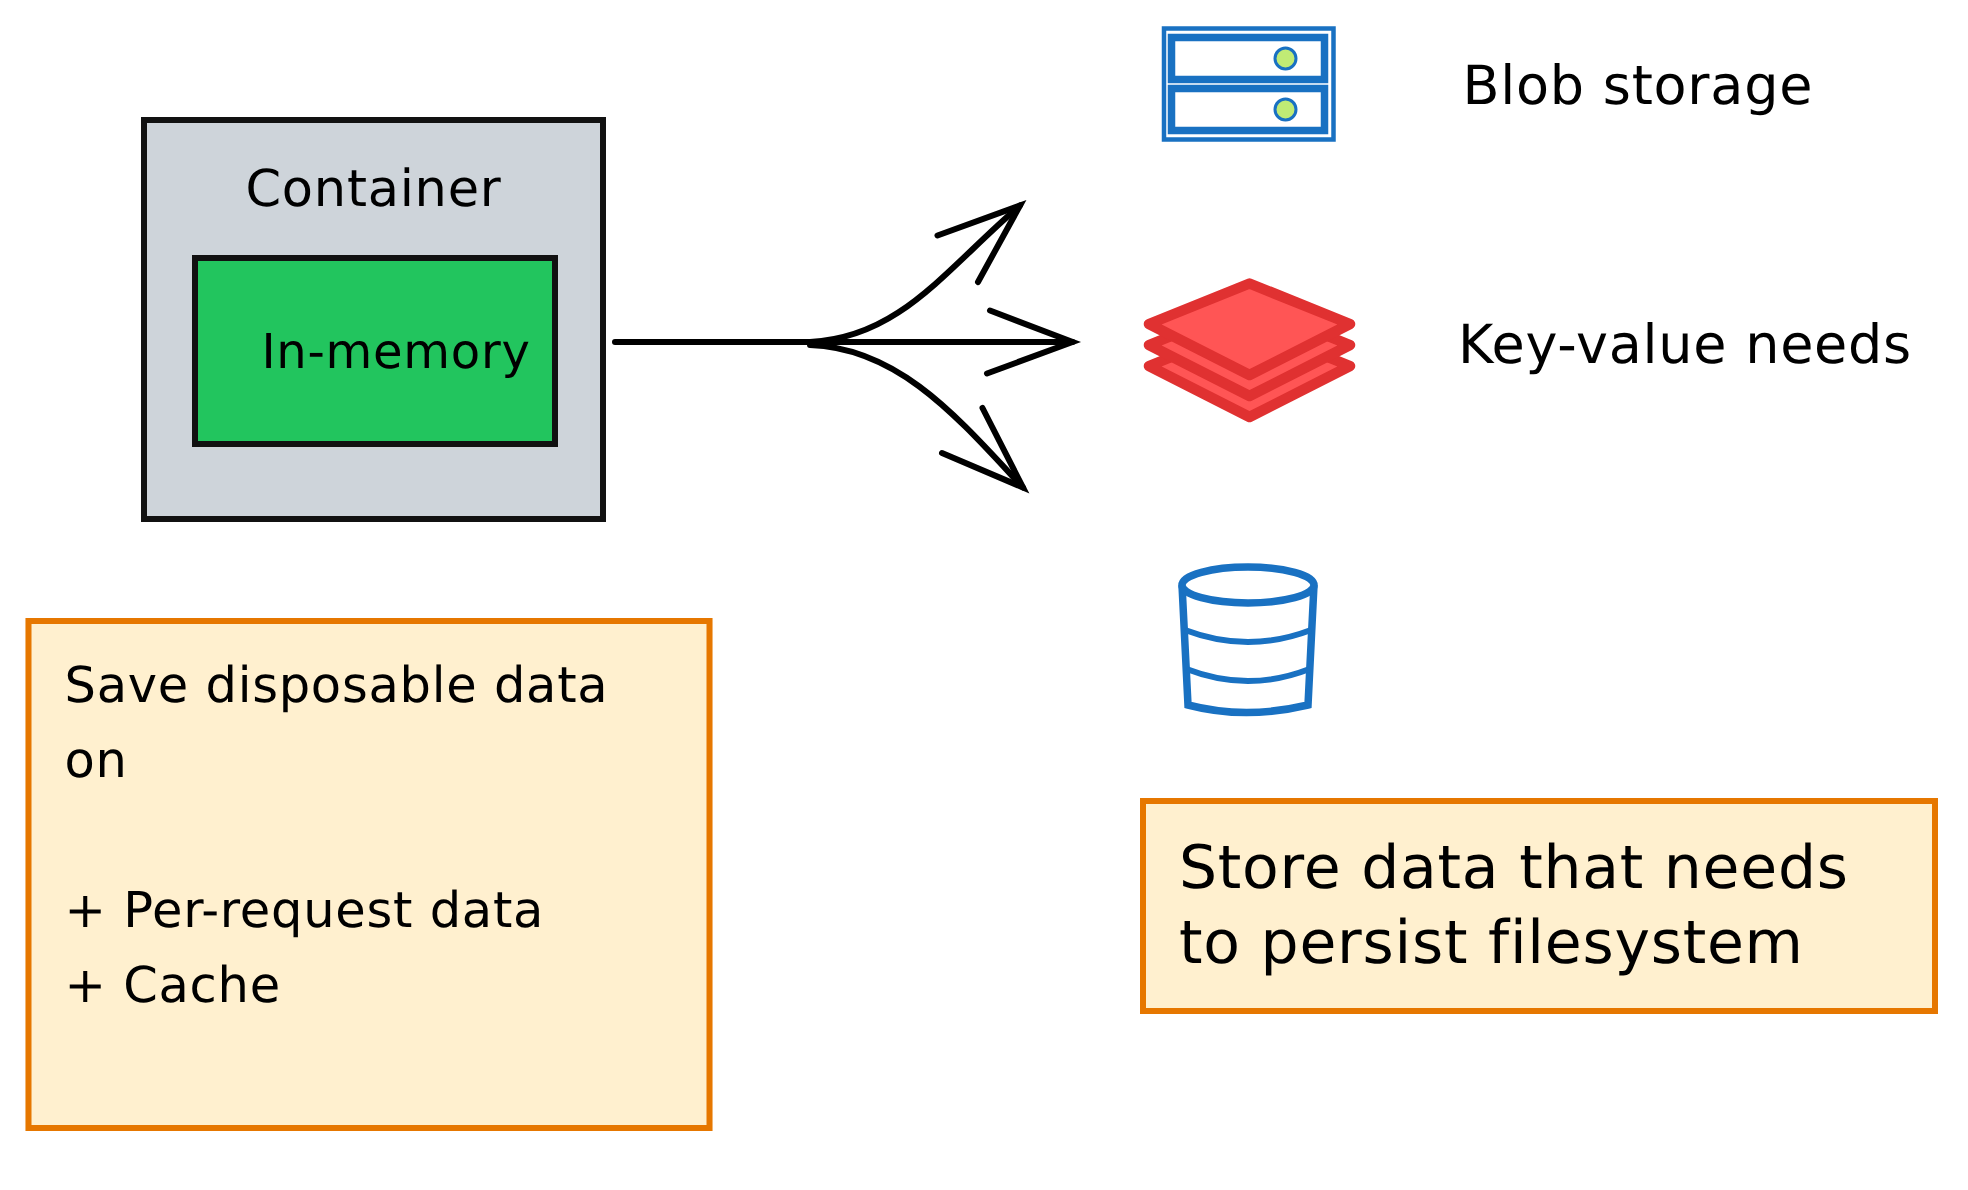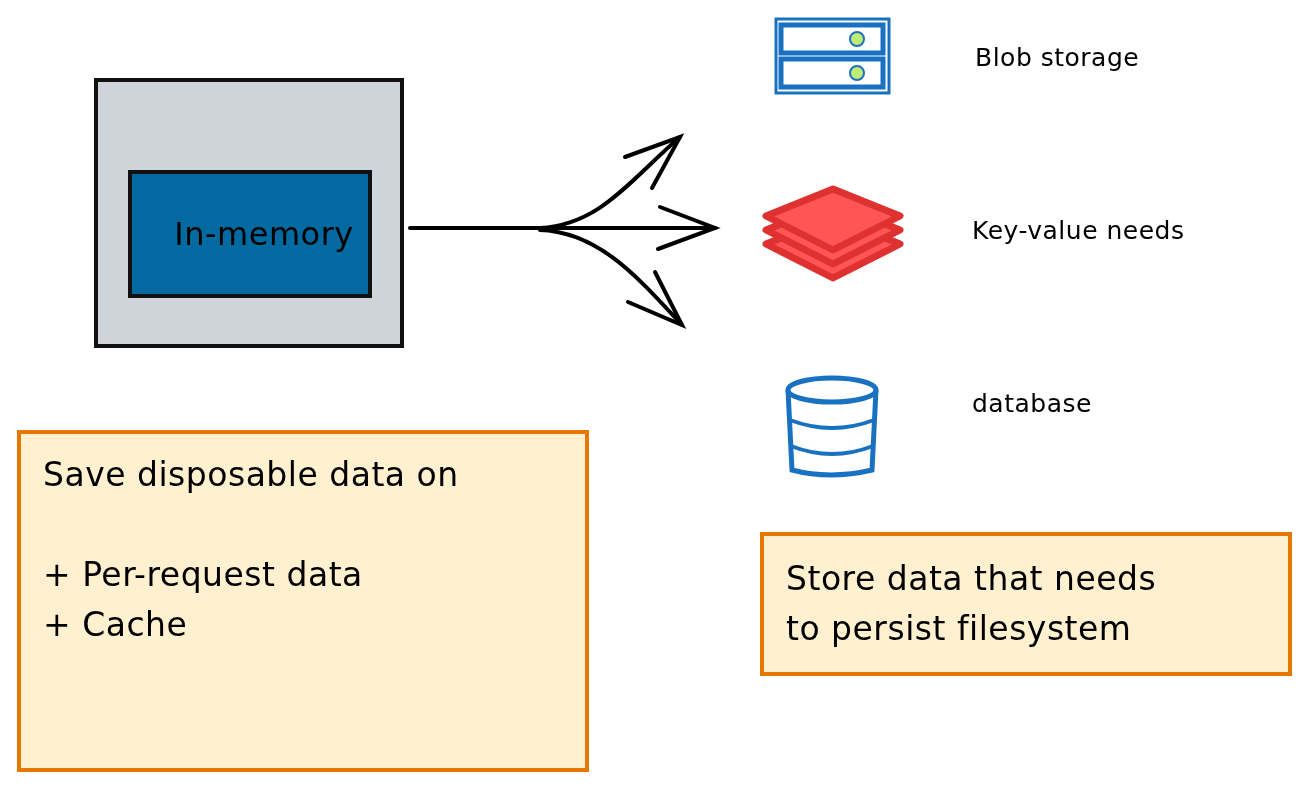--- a/index.html
+++ b/index.html
@@ -6,40 +6,41 @@
     body { width: 1312px; height: 793px; position: relative; overflow: hidden;
       font-family: "DejaVu Sans", sans-serif; color: #000; }
     .abs { position: absolute; }
     .hand { font-family: "DejaVu Sans", sans-serif; letter-spacing: 0.5px; }
 
     
     #container-box { left: 94px; top: 78px; width: 310px; height: 270px;
       background: #ced4da; border: 4px solid #111; box-sizing: border-box; }
     #container-title { left: 0; width: 100%; top: 24px; text-align: center;
       font-size: 34px; }
-    #fs-box { left: 30px; top: 88px; width: 244px; height: 128px; background: #0369a1;
+    #fs-box { left: 30px; top: 88px; width: 244px; height: 128px; background: #22c55e;
       border: 4px solid #111; box-sizing: border-box; display: flex;
       align-items: center; justify-content: center; text-align: center;
       font-size: 32px; line-height: 42px; padding-left: 28px; }
 
     
-    .store-label { font-size: 25px; line-height: 48px; }
+    .store-label { font-size: 36px; line-height: 48px; }
 
     
     .note { background: #fff0cf; border: 4px solid #e67700; box-sizing: border-box; }
-    #left-note { left: 17px; top: 430px; width: 572px; height: 342px; padding: 16px 22px;
+    #left-note { left: 17px; top: 412px; width: 458px; height: 342px; padding: 16px 22px;
       font-size: 33px; line-height: 50px; }
     #left-note .gap { height: 50px; }
     #right-note { left: 760px; top: 532px; width: 532px; height: 144px; padding: 18px 22px;
-      font-size: 33px; line-height: 50px; }
+      font-size: 40px; line-height: 50px; }
   </style>
 </head>
 <body>
 
 <div id="container-box" class="abs">
+  <div id="container-title" class="abs hand">Container</div>
   <div id="fs-box" class="abs hand">
     <div>
       <div>In-memory</div>
     </div>
   </div>
 </div>
 
 <svg class="abs" style="left:0;top:0" width="1312" height="793">
   <g fill="none" stroke="#000" stroke-width="4" stroke-linecap="round">
     <path d="M410 228 L715 228"></path>
@@ -73,21 +74,20 @@
   <g fill="#fff" stroke="#1971c2" stroke-width="5">
     <path d="M8 18 L12 98 Q50 108 92 98 L96 18"></path>
     <ellipse cx="52" cy="18" rx="44" ry="12"></ellipse>
   </g>
   <g fill="none" stroke="#1971c2" stroke-width="4">
     <path d="M10 48 Q52 64 94 48"></path>
     <path d="M11 74 Q52 90 93 74"></path>
   </g>
 </svg>
 <div class="abs hand store-label" style="left:972px;top:380px">
-  <div>database</div>
 </div>
 
 <div id="left-note" class="abs note hand">
   <div>Save disposable data on</div>
   <div class="gap"></div>
   <div>+ Per-request data</div>
   <div>+ Cache</div>
 </div>
 
 <div id="right-note" class="abs note hand">

